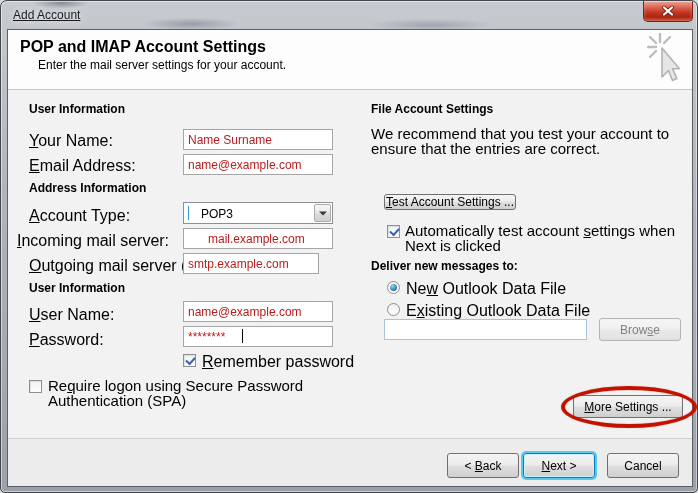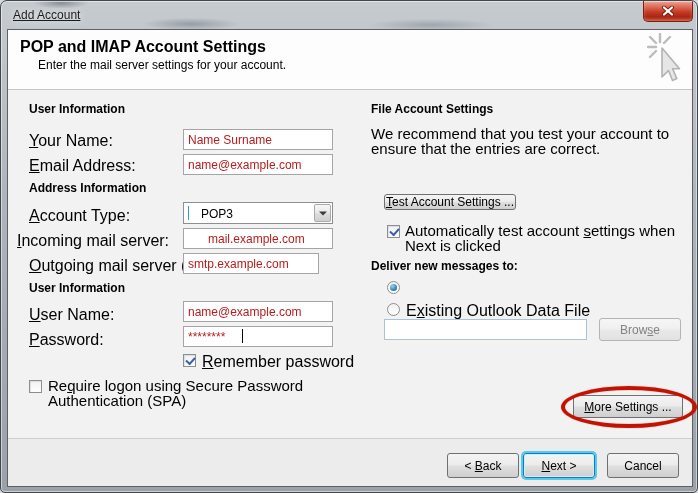--- a/index.html
+++ b/index.html
@@ -178,20 +178,21 @@
   <div class="btn" style="left:383px;top:193px;width:132px;height:16px">
       <span><span></span><span class="ak">T</span><span>est Account Settings ...</span></span>
     </div>
 
   <span class="checkbox checked" style="left:386px;top:224px"></span>
   <div class="lbl-wrap" style="left:404px;top:222px;width:284px"><span>Automatically test account </span><span class="ak">s</span><span>ettings when Next is clicked</span></div>
 
   <div class="heading" style="left:370px;top:258px">Deliver new messages to:</div>
 
   <span class="radio selected" style="left:386px;top:280px"></span>
+  <div class="lbl" style="left:405px;top:279px"><span>Ne</span><span class="ak">w</span><span> Outlook Data File</span></div>
 
   <span class="radio" style="left:386px;top:302px"></span>
   <div class="lbl" style="left:405px;top:301px"><span>E</span><span class="ak">x</span><span>isting Outlook Data File</span></div>
 
   <input class="tfield" style="left: 383px; top: 318px; width: 203px; border-color: rgb(169, 196, 217);" value="">
   <div class="btn disabled" style="left:598px;top:317px;width:82px;height:23px">
       <span><span>Brow</span><span class="ak">s</span><span>e</span></span>
     </div>
 
   <div class="btn" style="left:572px;top:394px;width:110px;height:23px">

